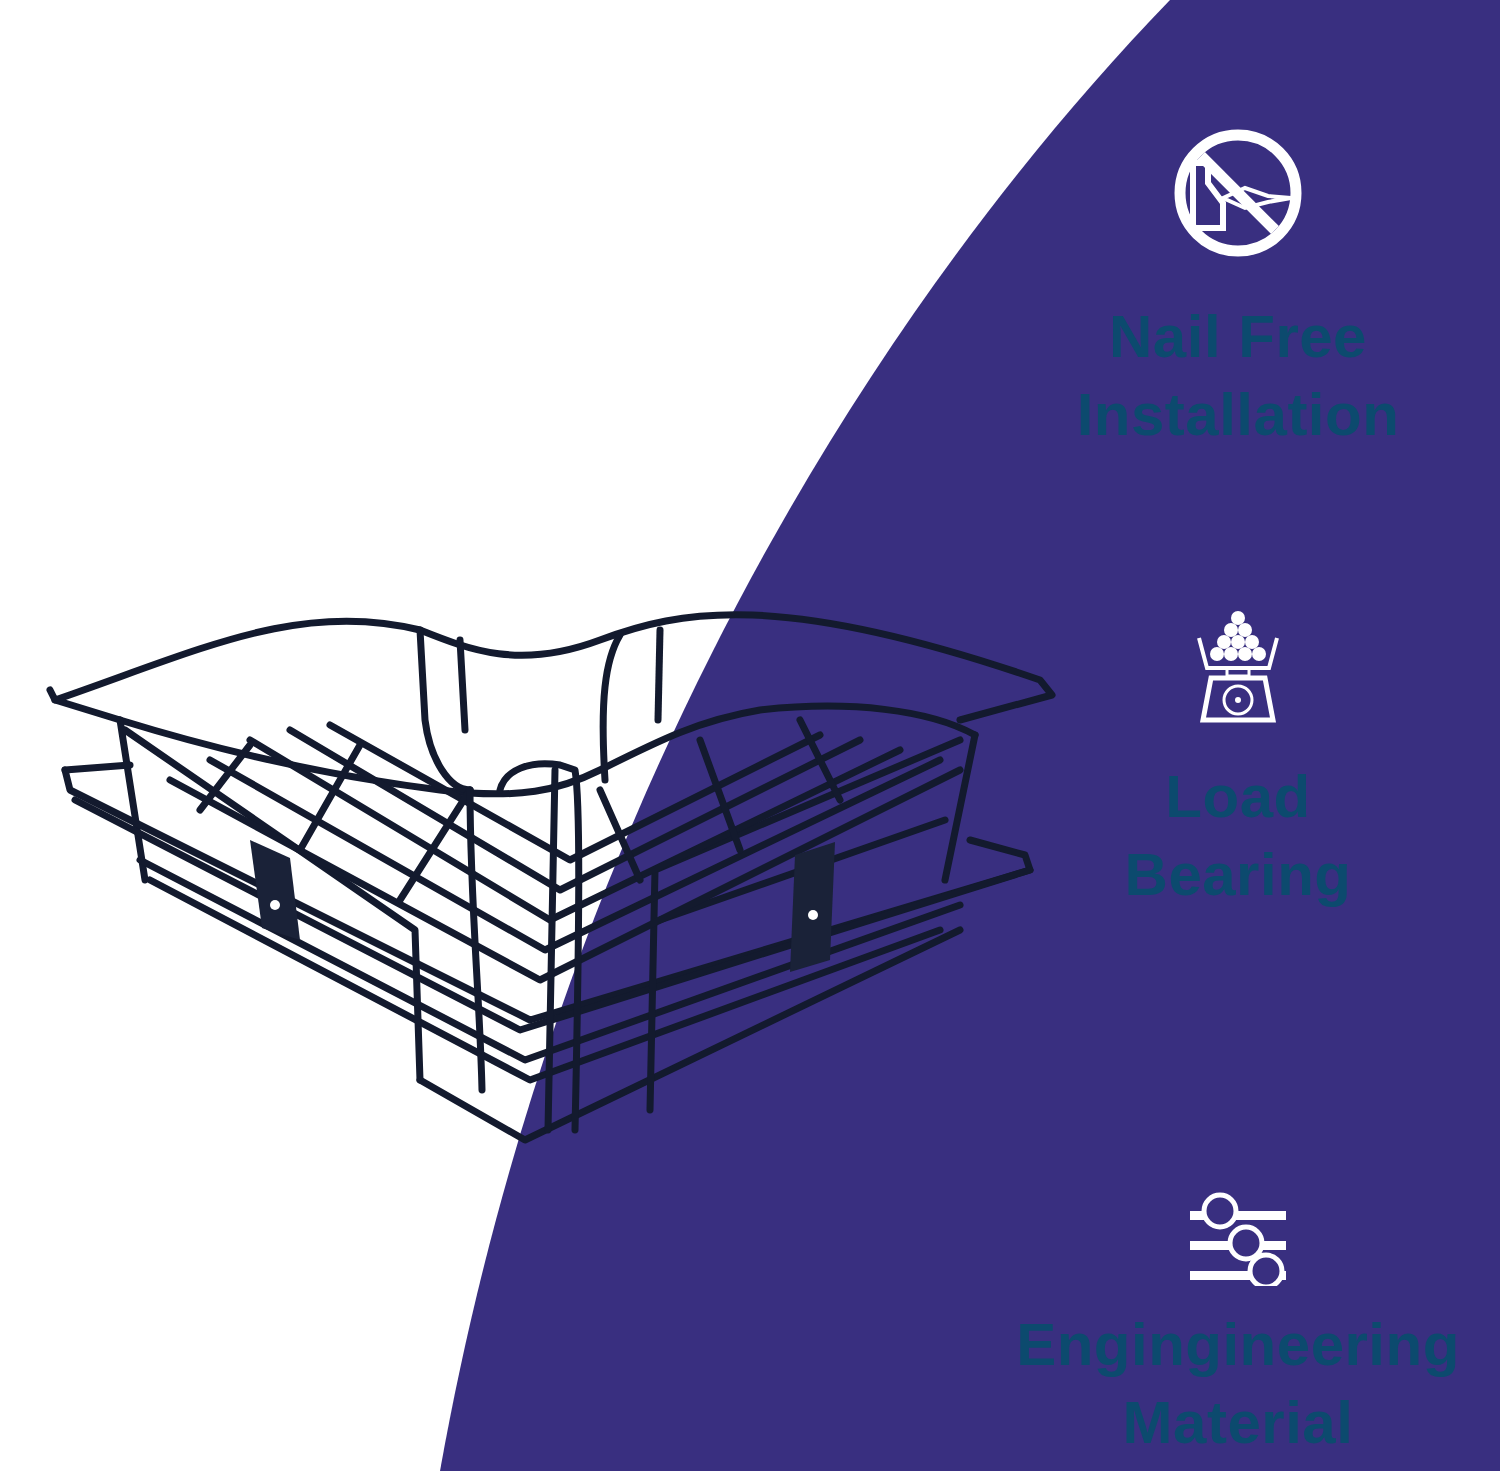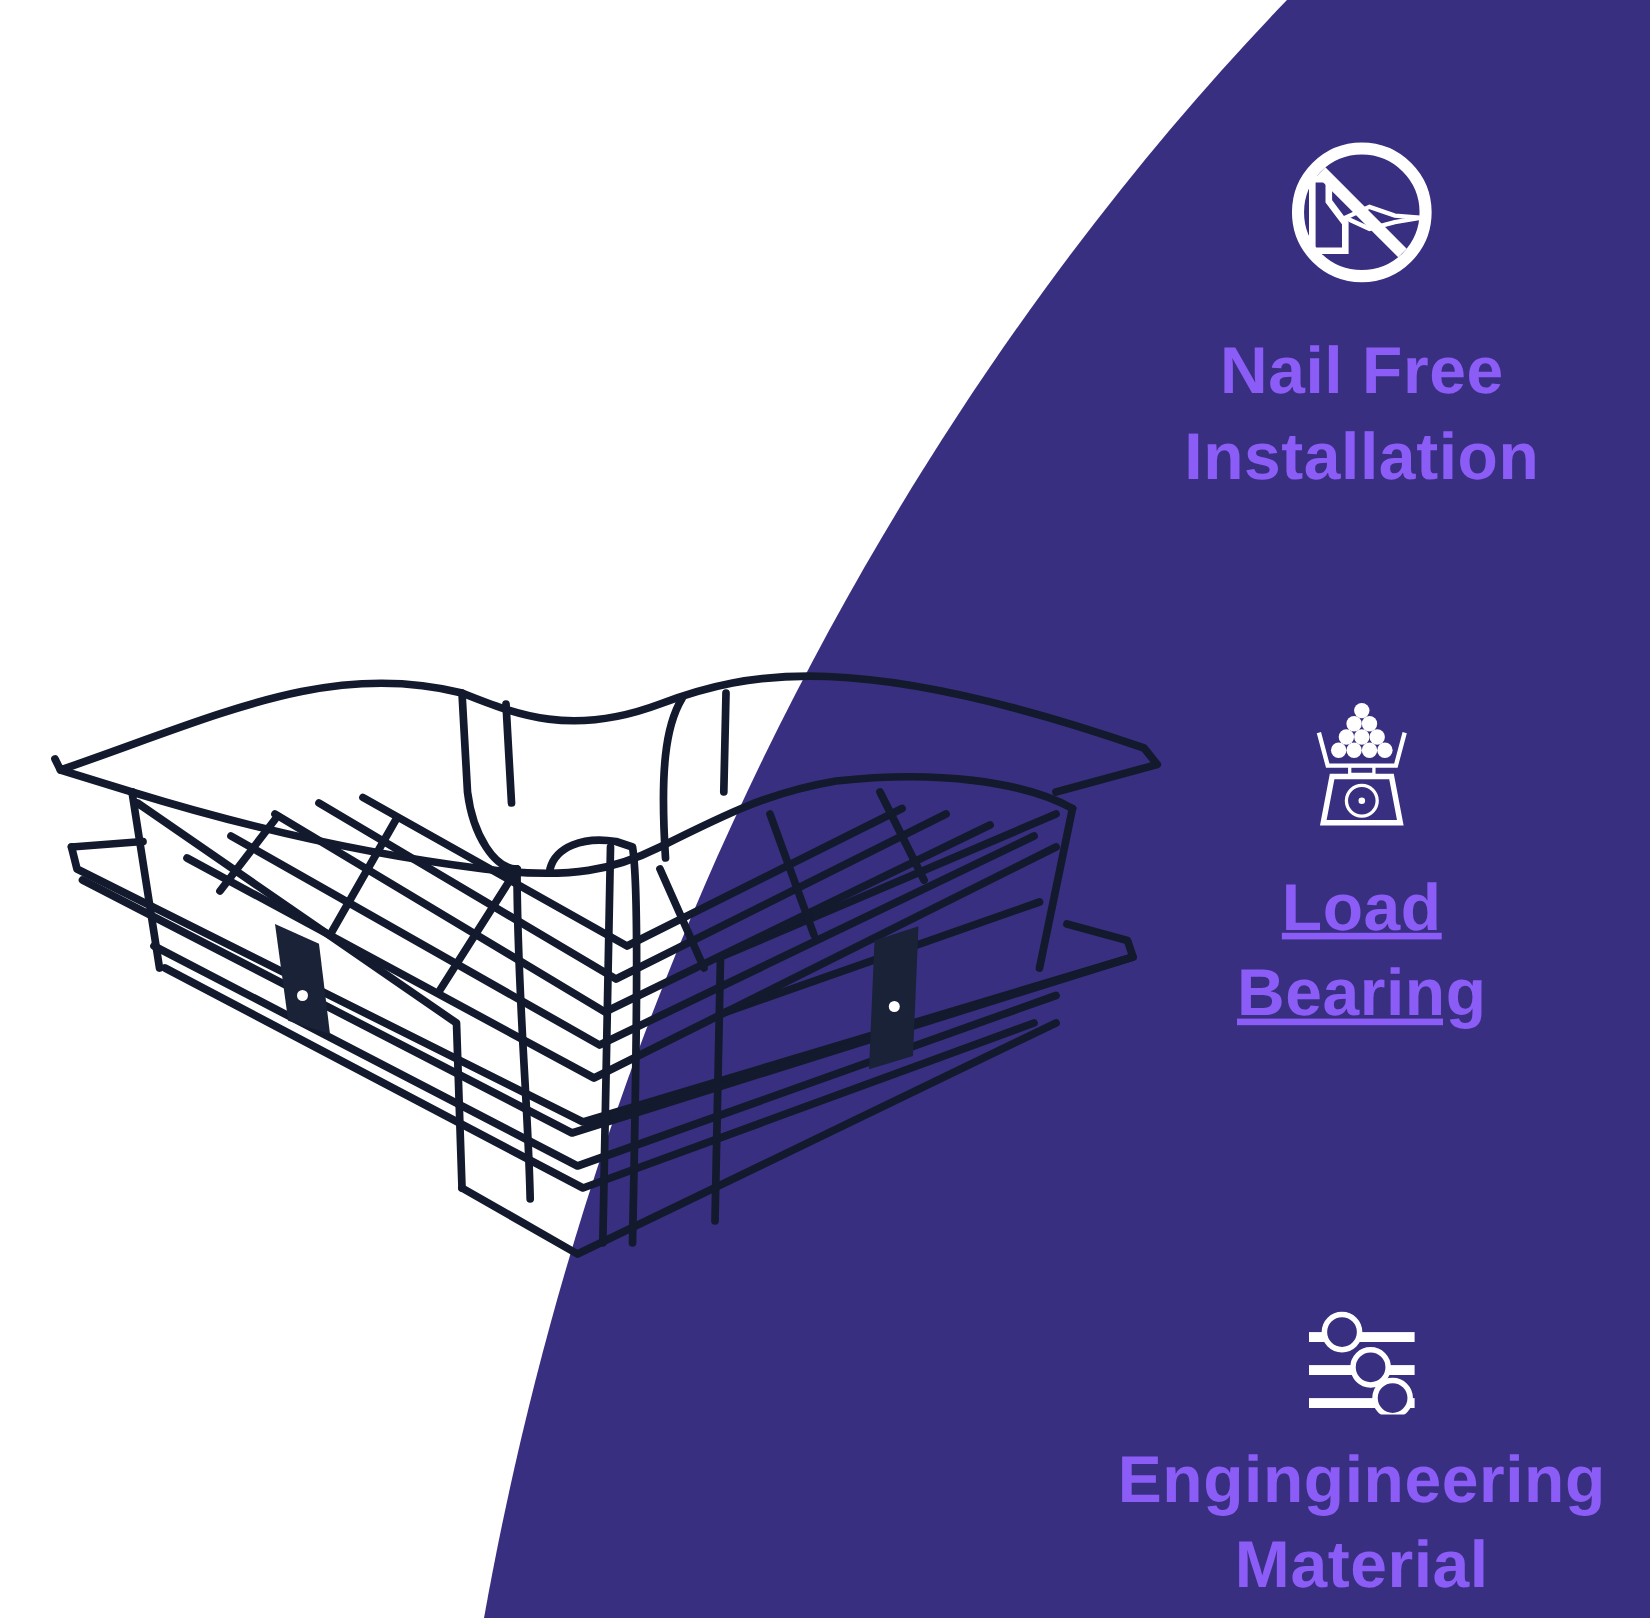--- a/index.html
+++ b/index.html
@@ -1,19 +1,19 @@
 <!DOCTYPE html>
 <html><head>
 <meta charset="utf-8">
 <style>
   html, body { margin: 0; padding: 0; }
   body { width: 1500px; height: 1471px; position: relative; overflow: hidden; background: #ffffff; font-family: "Liberation Sans", sans-serif; }
   .bg { position: absolute; left: 0; top: 0; width: 1500px; height: 1471px; }
   .product { position: absolute; left: 0; top: 0; width: 1500px; height: 1471px; }
-  .feature { position: absolute; width: 520px; left: 978px; text-align: center; color: #8b5cf6; }
+  .feature { position: absolute; width: 520px; left: 978px; text-align: center; color: #0c4a6e; }
   .feature .label { font-weight: bold; font-size: 60px; line-height: 78px; white-space: pre-line; letter-spacing: 0.5px; }
   .icon { display: block; margin: 0 auto; }
 </style>
 </head>
 <body>
 
 <svg class="bg" viewBox="0 0 1500 1471" xmlns="http://www.w3.org/2000/svg">
   <path d="M1170 0 C 880 300, 560 800, 440 1471 L1500 1471 L1500 0 Z" fill="#392F80"></path>
 </svg>
 
@@ -65,21 +65,21 @@
   <svg class="icon" width="130" height="130" viewBox="0 0 130 130">
     <circle cx="65" cy="65" r="58" fill="none" stroke="#fff" stroke-width="11"></circle>
     <path d="M20 35 L35 35 L35 55 L50 75 L50 100 L20 100 Z" fill="none" stroke="#fff" stroke-width="6"></path>
     <path d="M50 70 L72 60 L95 68 L118 70 L95 74 L72 80 Z" fill="none" stroke="#fff" stroke-width="4"></path>
     <line x1="28" y1="28" x2="102" y2="102" stroke="#fff" stroke-width="11"></line>
   </svg>
   <div class="label" style="margin-top:40px;">Nail Free
 Installation</div>
 </div>
 
-<div class="feature" style="top:636px;text-decoration:underline;">
+<div class="feature" style="top:608px;">
   <svg class="icon" width="90" height="120" viewBox="0 0 90 120">
     <g fill="#fff">
       <circle cx="45" cy="10" r="7"></circle>
       <circle cx="38" cy="22" r="7"></circle>
         <circle cx="52" cy="22" r="7"></circle>
       <circle cx="31" cy="34" r="7"></circle>
         <circle cx="45" cy="34" r="7"></circle>
         <circle cx="59" cy="34" r="7"></circle>
       <circle cx="24" cy="46" r="7"></circle>
         <circle cx="38" cy="46" r="7"></circle>

